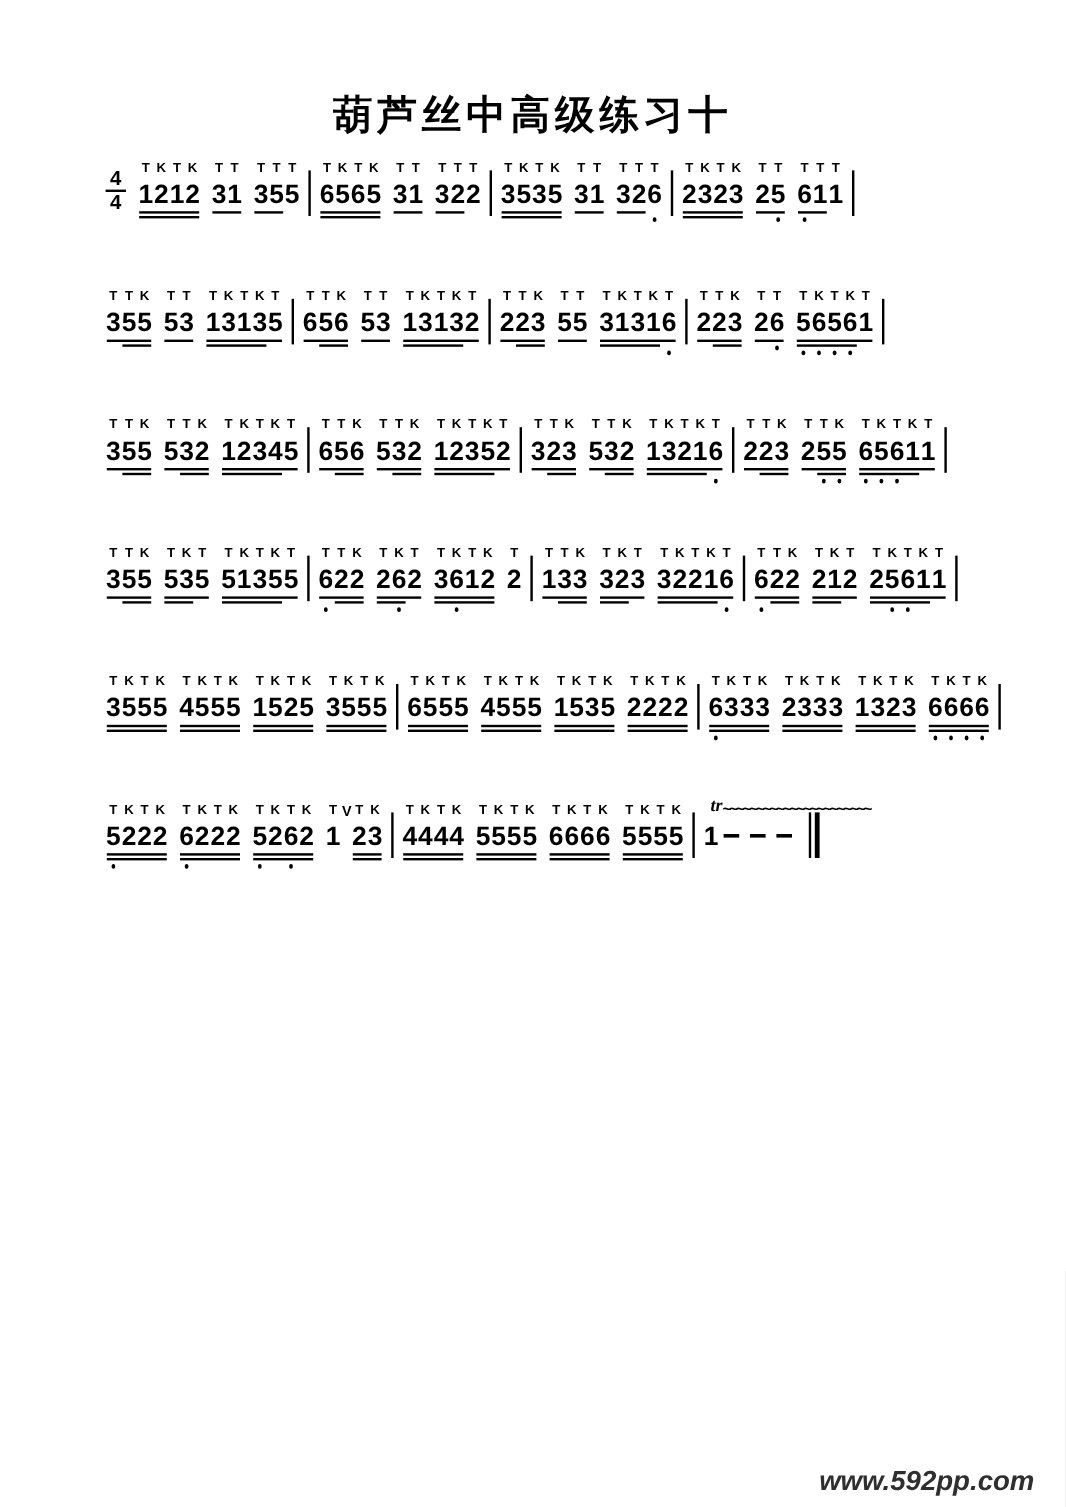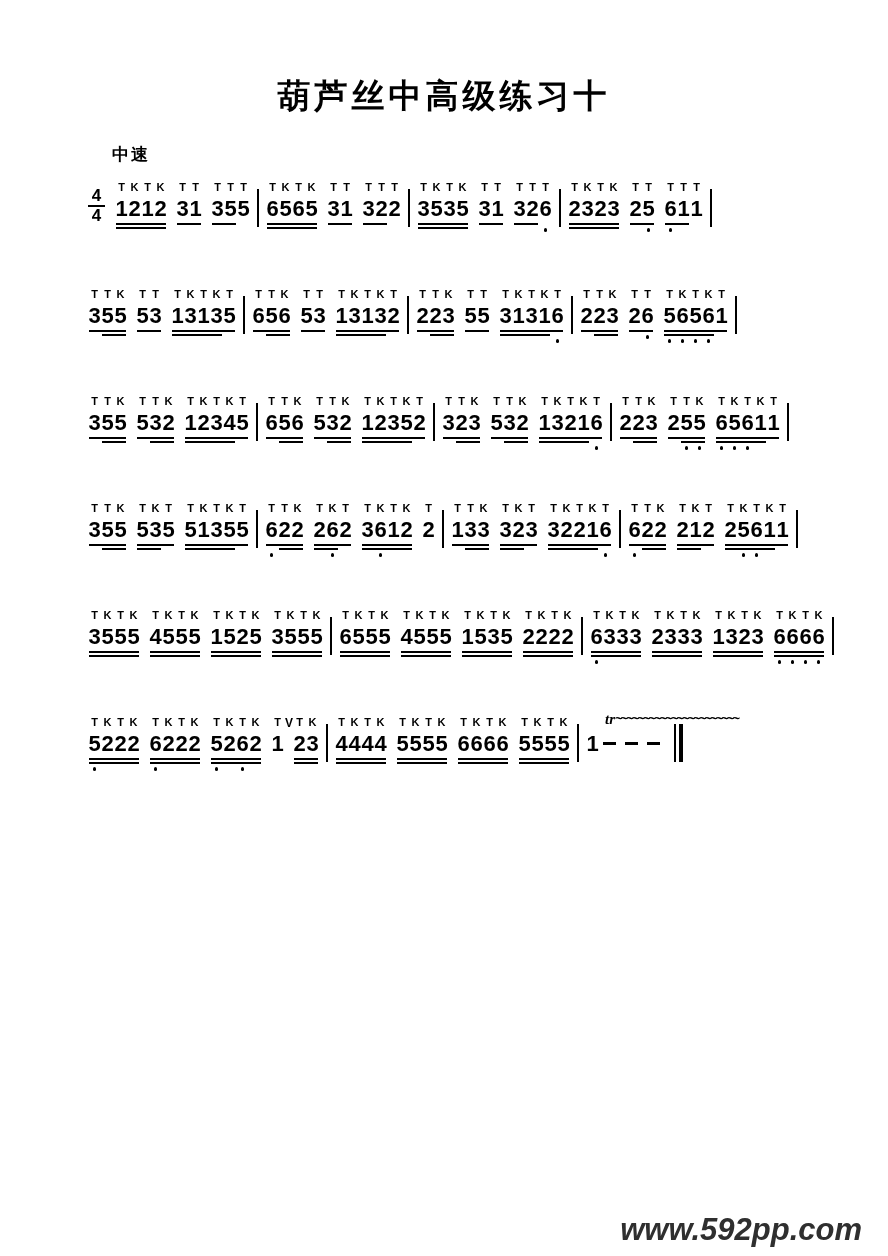--- a/index.html
+++ b/index.html
@@ -35,41 +35,40 @@
   .barline{width:2px;height:38px;background:#000;margin:9px 7px 0 7px;flex:none;}
   .finalbar{display:flex;gap:3px;margin:9px 0 0 9px;flex:none;}
   .fb-thin{width:1.5px;height:38px;background:#000;}
   .fb-thick{width:4.5px;height:38px;background:#000;}
   .timesig{display:flex;flex-direction:column;align-items:center;margin:8px 10px 0 0;flex:none;}
   .ts-num{font-size:17px;font-weight:700;line-height:15px;}
   .ts-bar{width:17px;height:2px;background:#000;margin:1.5px 0;}
   .dashcell{width:22px;position:relative;flex:none;}
   .dash{position:absolute;top:27px;left:4px;width:13px;height:3px;background:#000;}
   .breath{position:absolute;top:1px;right:-9px;font-size:12px;font-weight:700;}
-  .trill{position:absolute;top:-3px;left:19px;white-space:nowrap;display:flex;align-items:flex-start;}
+  .trill{position:absolute;top:-3px;left:6px;white-space:nowrap;display:flex;align-items:flex-end;}
   .trill-tr{font-family:"Liberation Serif",serif;font-style:italic;font-weight:700;font-size:15px;line-height:14px;}
   .trill-wave{font-size:13px;font-weight:700;letter-spacing:-2px;line-height:11px;padding-top:1px;}
   .note-block{
     margin:64px 0 0 90px;font-size:21.5px;letter-spacing:1px;line-height:46px;
     font-family:"Liberation Serif",serif;font-weight:600;
   }
   .note-row.indent{padding-left:42px;}
   .watermark{
-    position:absolute;right:26px;bottom:8px;font-size:31px;font-weight:700;
+    position:absolute;right:26px;bottom:8px;font-size:23px;font-weight:700;
     font-style:italic;color:#2f2f2f;font-family:"Liberation Sans",sans-serif;margin-left:21px;
   }
 </style>
 </head>
 <body>
 
 <div class="page">
   <div class="title">葫芦丝中高级练习十</div>
 
 
-  <div class="tempo">中速</div>
 
   <div id="score">
       <div class="music-line">
         <div class="timesig">
           <div class="ts-num">4</div>
           <div class="ts-bar"></div>
           <div class="ts-num">4</div>
         </div>
         <div class="measure">
           <div class="group">

